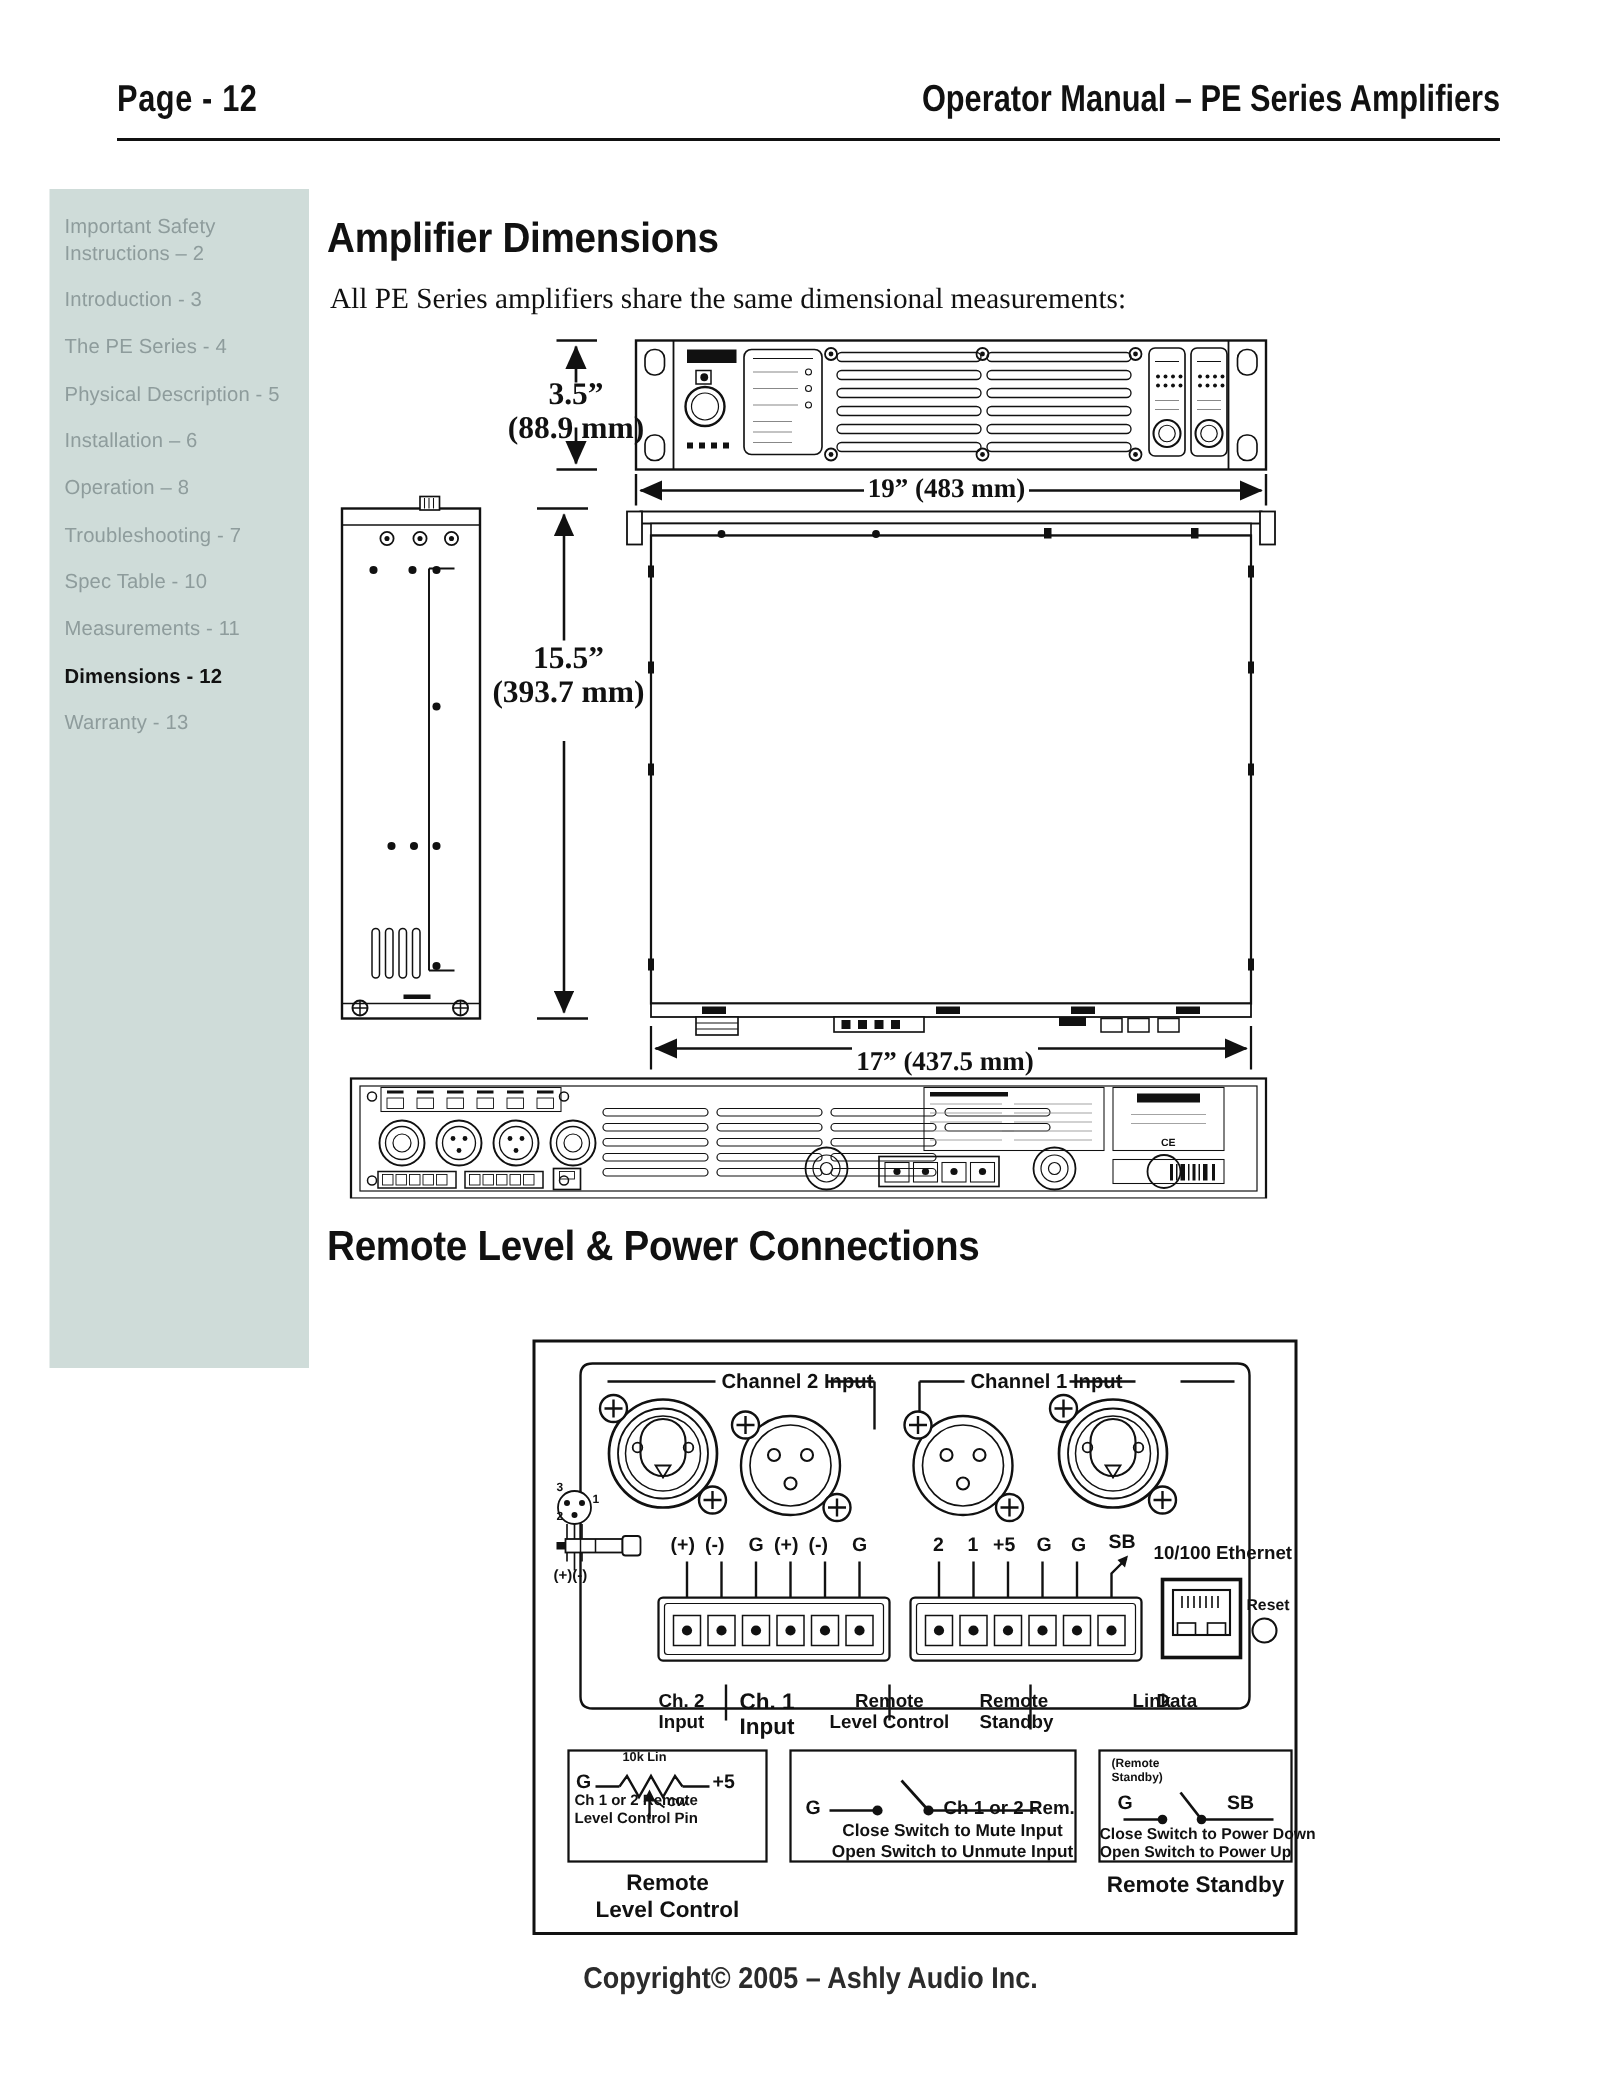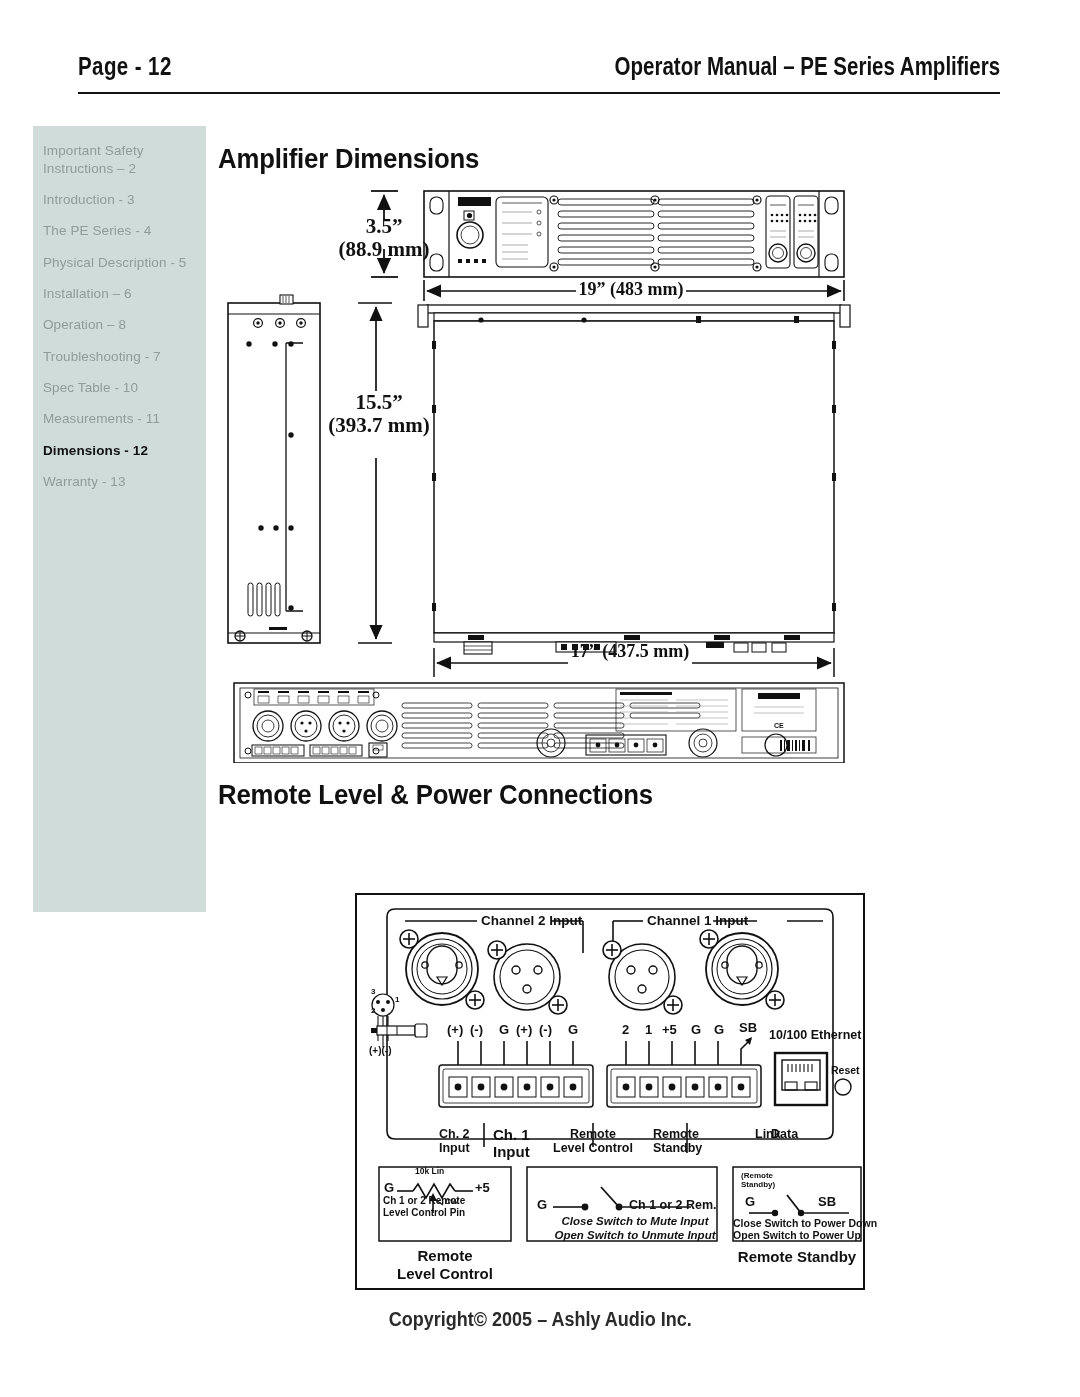--- a/index.html
+++ b/index.html
@@ -119,20 +119,21 @@
   <div class="nav-item">Troubleshooting - 7</div>
   <div class="nav-item">Spec Table - 10</div>
   <div class="nav-item">Measurements - 11</div>
   <div class="nav-item active">Dimensions - 12</div>
   <div class="nav-item">Warranty - 13</div>
 </nav>
 
 <div id="main">
 
   <h1 class="section-heading">Amplifier Dimensions</h1>
+  <p class="lead">All PE Series amplifiers share the same dimensional measurements:</p>
 
   <div id="dim-figure">
 
     <svg width="874" height="580" viewBox="0 0 874 580">
       <defs>
         <marker id="ar" markerWidth="9" markerHeight="8" refX="8.5" refY="4" orient="auto">
           <path d="M0,0 L9,4 L0,8 z" fill="#111"></path>
         </marker>
         <marker id="arS" markerWidth="9" markerHeight="8" refX="0.5" refY="4" orient="auto">
           <path d="M9,0 L0,4 L9,8 z" fill="#111"></path>
@@ -502,21 +503,21 @@
     
     <div class="dimlabel" style="left:116px; top:32px; width:124px; font-size:21px;">
       <span>3.5”</span><br>
       <span>(88.9 mm)</span>
     </div>
     <div class="dimlabel" style="left:370px; top:97px; width:110px; font-size:18px;">19” (483 mm)</div>
     <div class="dimlabel" style="left:104px; top:208px; width:138px; font-size:21px;">
       <span>15.5”</span><br>
       <span>(393.7 mm)</span>
     </div>
-    <div class="dimlabel" style="left:362px; top:459px; width:124px; font-size:18px;">17” (437.5 mm)</div>
+    <div class="dimlabel" style="left:362px; top:479px; width:124px; font-size:18px;">17” (437.5 mm)</div>
   </div>
 
   <h1 class="section-heading" style="margin-top:16px;">Remote Level &amp; Power Connections</h1>
 </div>
 
 <div id="conn-figure">
 
   <svg width="506" height="393" viewBox="0 0 506 393">
 
     <path d="M30,28 L30,22 Q30,14 38,14 L468,14 Q476,14 476,22 L476,236 Q476,244 468,244 L38,244 Q30,244 30,236 Z" fill="#fff" stroke="#111" stroke-width="1.6"></path>
@@ -780,21 +781,21 @@
     <span>Level Control Pin</span>
   </div>
   <div class="cl" style="left:22px; top:352px; width:132px; text-align:center; font-size:15px; line-height:1.18;">
     <span>Remote</span><br>
     <span>Level Control</span>
   </div>
 
   
   <div class="cl" style="left:180px; top:303px; font-size:13px;">G</div>
   <div class="cl" style="left:272px; top:303px; font-size:12.5px;">Ch 1 or 2 Rem.</div>
-  <div class="cl" style="left:170px; top:320px; width:216px; text-align:center; font-size:11.5px; line-height:1.18;font-style:italic;">
+  <div class="cl" style="left:170px; top:320px; width:216px; text-align:center; font-size:11.5px; line-height:1.18;">
     <span>Close Switch to Mute Input</span><br>
     <span>Open Switch to Unmute Input</span>
   </div>
 
   
   <div class="cl" style="left:384px; top:277px; font-size:8px; line-height:1.12;">
     <span>(Remote</span><br>
     <span>Standby)</span>
   </div>
   <div class="cl" style="left:388px; top:300px; font-size:13px;">G</div>

